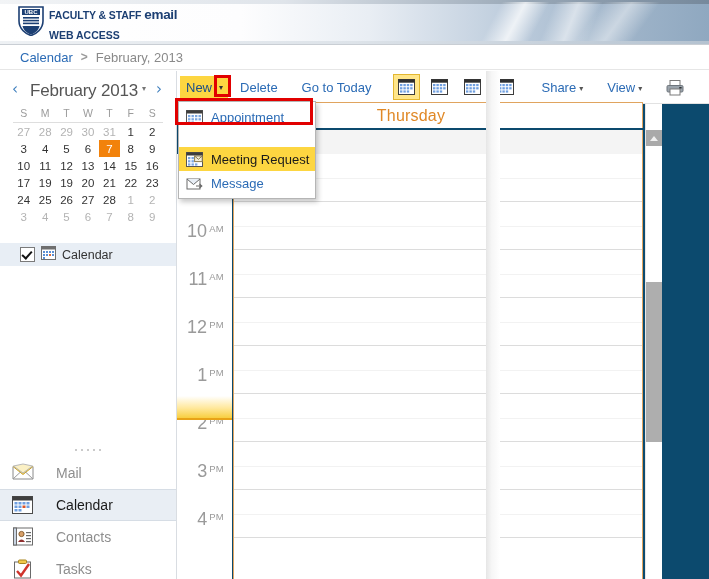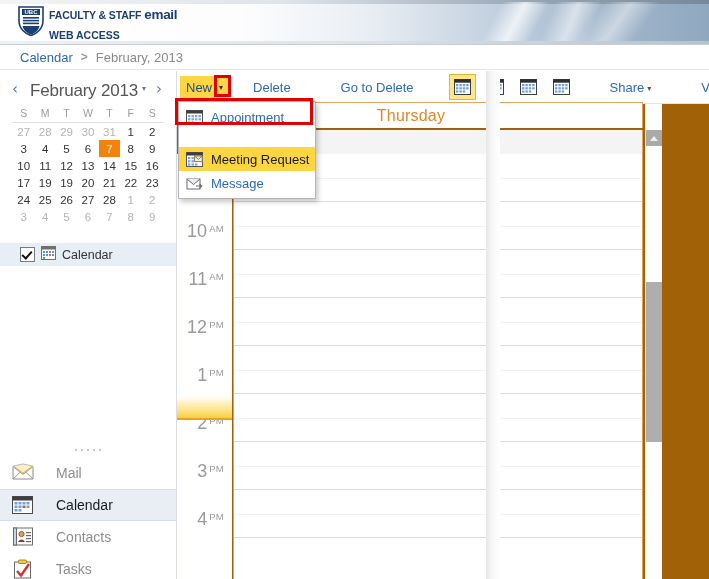--- a/index.html
+++ b/index.html
@@ -157,39 +157,39 @@
   .nav-item.active {
     background: #e9eef4; color: #1a1a1a;
     border-top: 1px solid #d6dde5; border-bottom: 1px solid #d6dde5;
     height: 30px;
   }
   .nav-ico { width: 22px; height: 20px; flex: none; position: relative; }
 
   
   .main {
     position: absolute; left: 177px; top: 71px; width: 532px; height: 508px;
-    background: #a16207; box-sizing: border-box;
+    background: #0c4a6e; box-sizing: border-box;
   }
   
   .toolbar {
     position: absolute; left: 0; top: 0; width: 532px; height: 32px;
     background: #fff; display: flex; align-items: center;
     border-bottom: 1px solid #e2e2e2;
   }
   .tb-new {
     display: flex; align-items: center; height: 22px;
     background: #fdd641; margin-left: 3px; padding: 0 2px 0 6px;
     cursor: pointer;
   }
   .tb-new-label { font-size: 13px; color: #1c4e86; }
   .tb-new-caret {
     font-size: 8px; color: #333; margin-left: 7px; margin-right: 3px;
   }
   .tb-btn {
-    font-size: 13px; color: #2b6bb5; cursor: pointer; padding: 0 25px; white-space: nowrap;
+    font-size: 13px; color: #2b6bb5; cursor: pointer; padding: 0 12px; white-space: nowrap;
   }
   .tb-caret { font-size: 8px; color: #555; margin-left: 3px; position: relative; top: -1px; }
   .view-btns { display: flex; align-items: center; gap: 6px; margin-left: 10px; }
   .view-btn {
     width: 25px; height: 24px; display: flex; align-items: center; justify-content: center;
     cursor: pointer; border: 1px solid transparent;
   }
   .view-btn.sel {
     background: #ffe68a; border: 1px solid #e3b730;
   }
@@ -490,21 +490,21 @@
   </div>
 
   <div class="main">
 
     <div class="toolbar">
       <div class="tb-new">
         <span class="tb-new-label">New</span>
         <span class="tb-new-caret">▾</span>
       </div>
       <span class="tb-btn">Delete</span>
-      <span class="tb-btn">Go to Delete</span>
+      <span class="tb-btn">Go to Today</span>
 
       <div class="view-btns">
         <div class="view-btn sel">
           <svg width="17" height="16" viewBox="0 0 17 16">
               <rect x="0.5" y="0.5" width="16" height="15" fill="#fff" stroke="#3c3c3c"></rect>
               <rect x="0.5" y="0.5" width="16" height="3.2" fill="#2f2f2f"></rect>
               <g fill="#6f9fe0">
                 <rect x="2" y="5" width="2.4" height="2.2"></rect>
                 <rect x="5.4" y="5" width="2.4" height="2.2"></rect>
                 <rect x="8.8" y="5" width="2.4" height="2.2"></rect>

